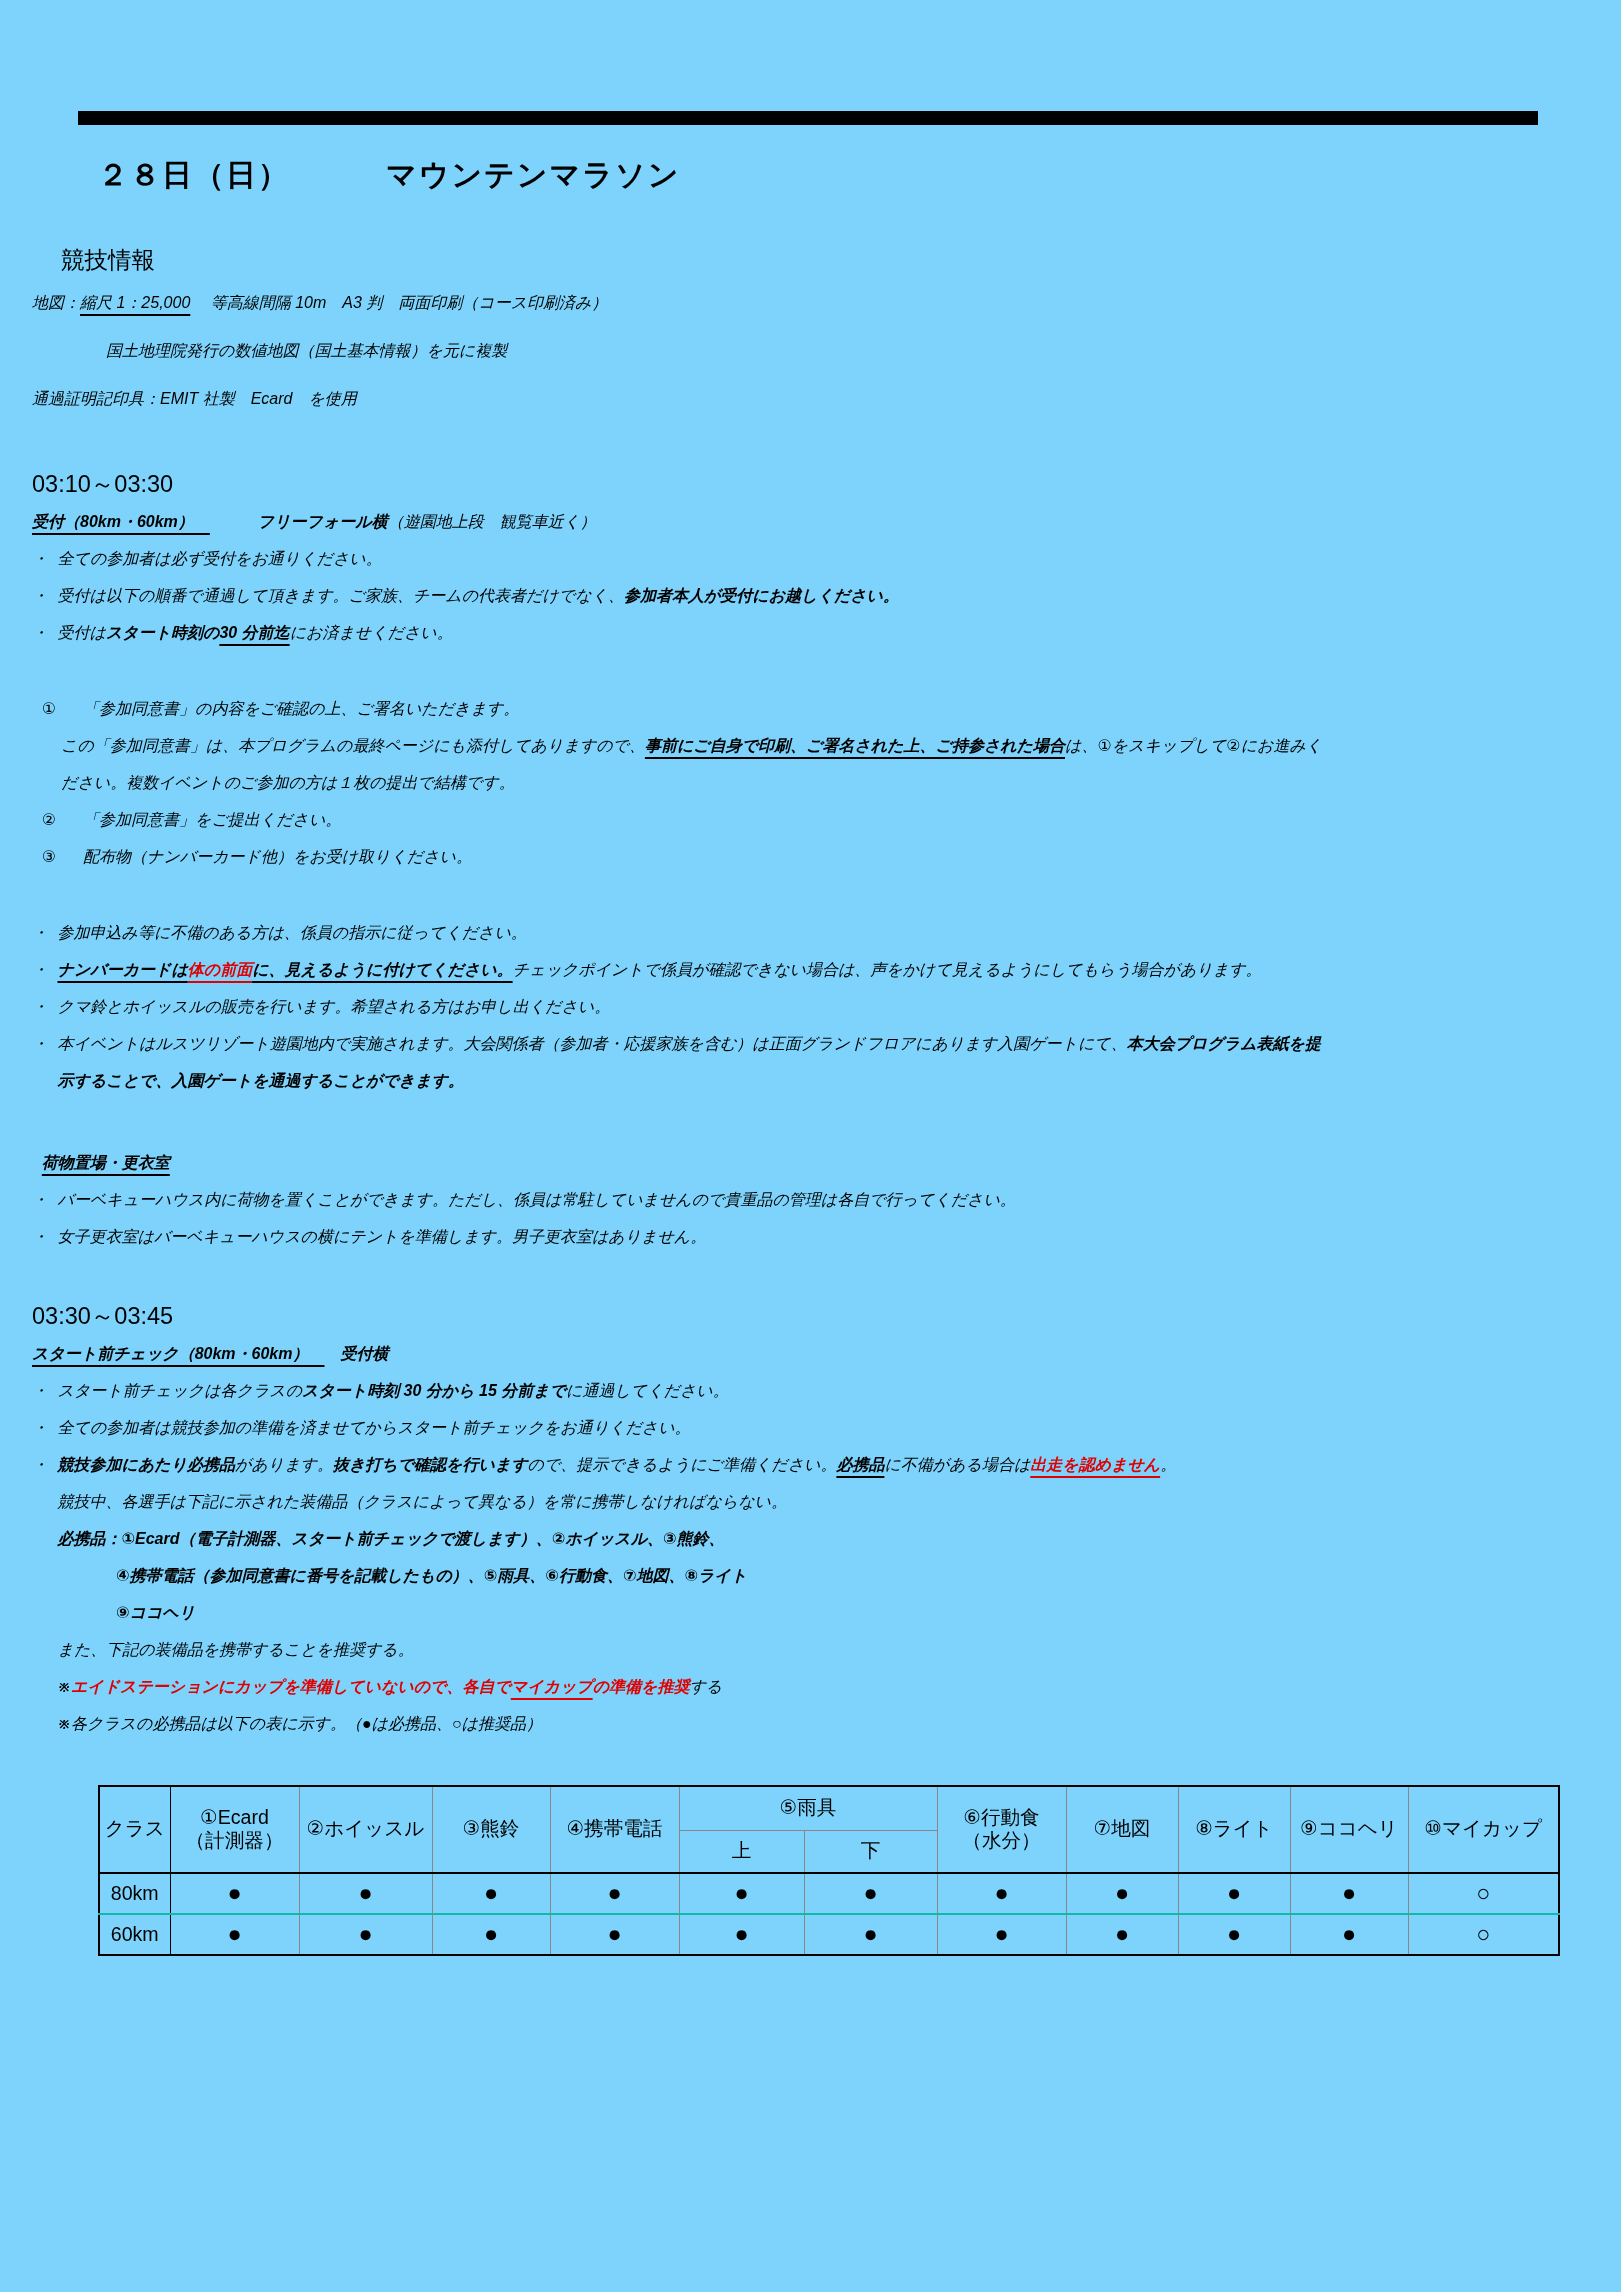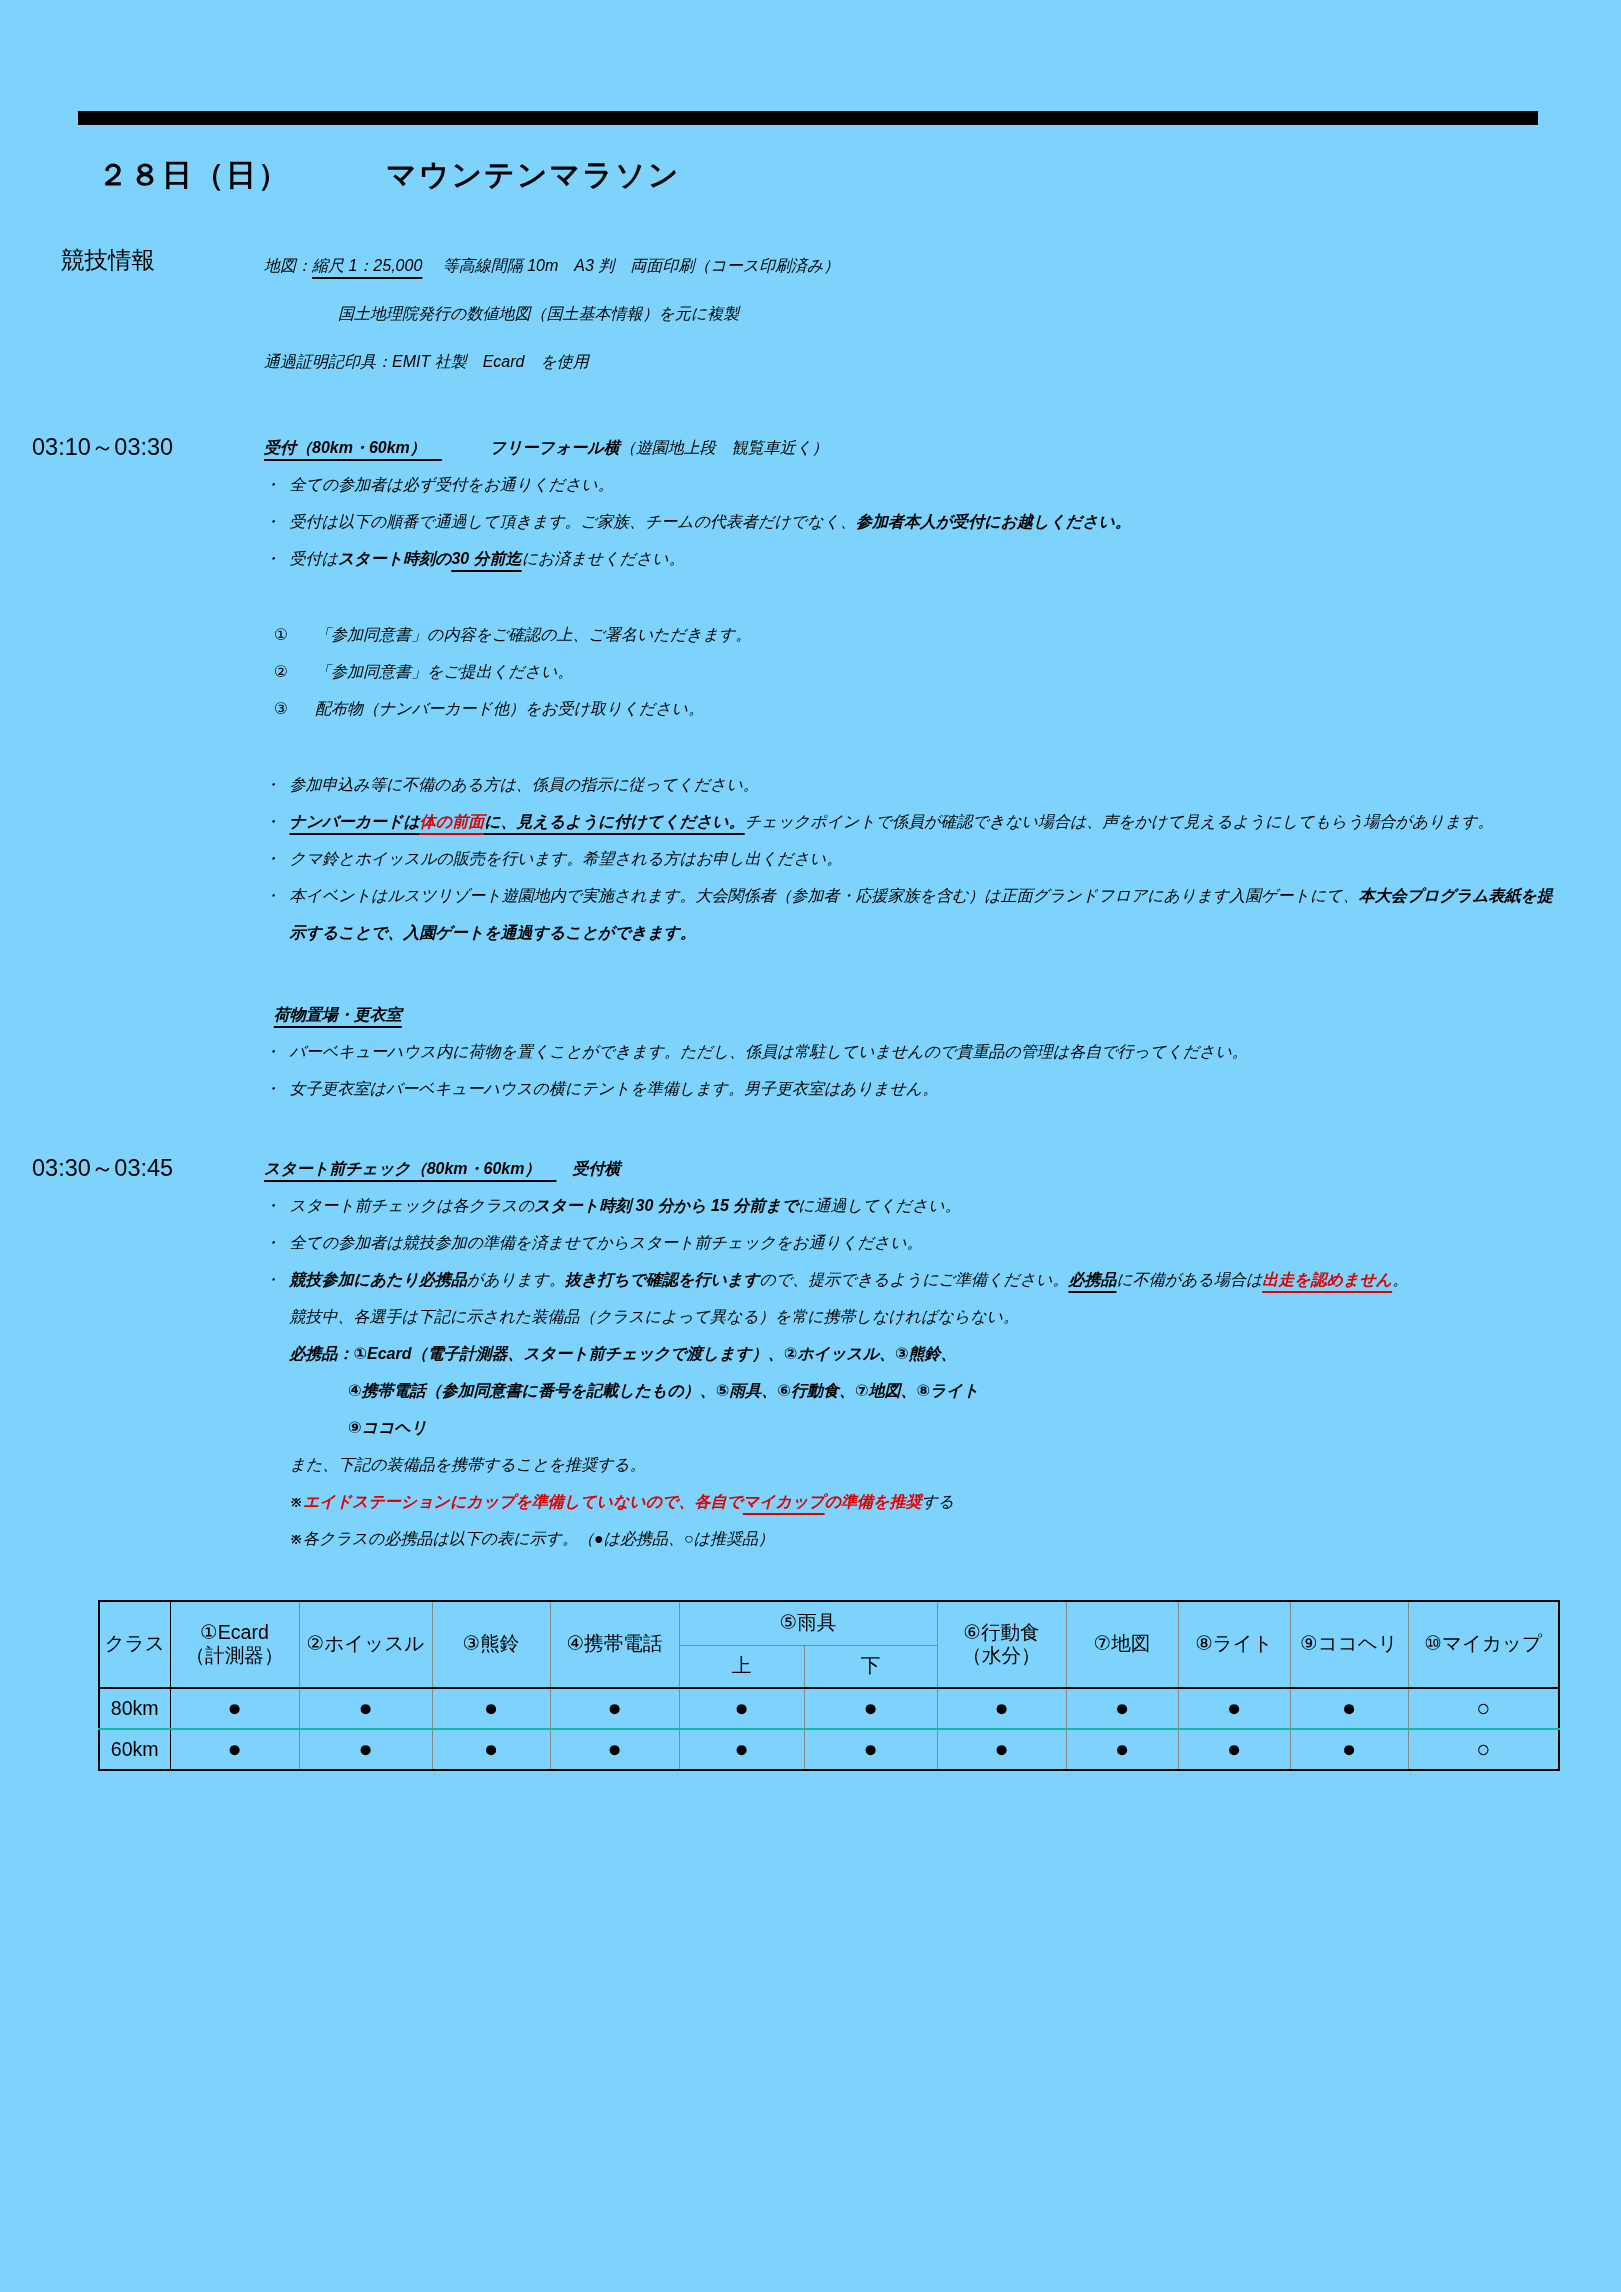--- a/index.html
+++ b/index.html
@@ -21,21 +21,21 @@
   .title{
     margin:33px 0 0 98px;
     font-size:30px;
     font-weight:bold;
     letter-spacing:2px;
     line-height:33px;
   }
   .sections{
     margin:51px 19.6px 0 32px;
   }
-  .section{display:flex;margin-top:43px;}
+  .section{display:flex;margin-top:43px;flex-direction:column;}
   .section:first-child{margin-top:0;}
   .slabel{
     flex:none;
     width:232px;
     font-size:23.5px;
     line-height:37px;
     letter-spacing:0px;
   }
   .slabel-ind{padding-left:29px;box-sizing:border-box;}
   .scontent{flex:none;width:1304px;font-size:16px;line-height:37px;font-style:italic;}
@@ -108,20 +108,21 @@
           </div>
           <div class="li">
             <span class="marker dot">・</span>
             <span class="ltext"><span class="">受付は</span><span class="f-b">スタート時刻の</span><span class="f-b f-u">30 分前迄</span><span class="">にお済ませください。</span></span>
           </div>
           <div class="gap"></div>
           <div class="li">
             <span class="marker num">①</span>
             <span class="ltext"><span class="">「参加同意書」の内容をご確認の上、ご署名いただきます。</span></span>
           </div>
+          <div class="pline" style="padding-left: 29px;"><span class="">この「参加同意書」は、本プログラムの最終ページにも添付してありますので、</span><span class="f-b f-u">事前にご自身で印刷、ご署名された上、ご持参された場合</span><span class="">は、①をスキップして②にお進みください。複数イベントのご参加の方は１枚の提出で結構です。</span></div>
           <div class="li">
             <span class="marker num">②</span>
             <span class="ltext"><span class="">「参加同意書」をご提出ください。</span></span>
           </div>
           <div class="li">
             <span class="marker num">③</span>
             <span class="ltext"><span class="">配布物（ナンバーカード他）をお受け取りください。</span></span>
           </div>
           <div class="gap"></div>
           <div class="li">

